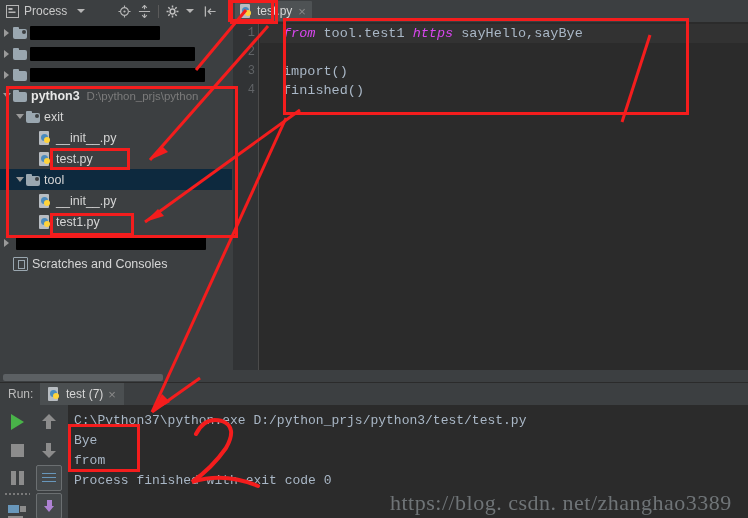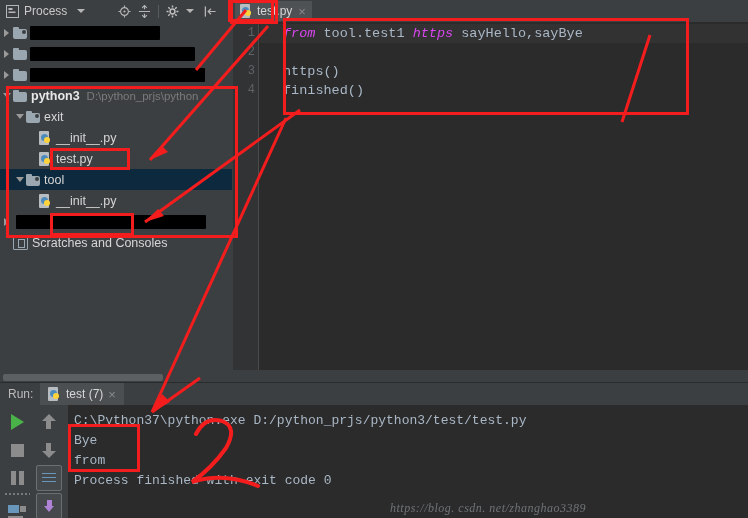--- a/index.html
+++ b/index.html
@@ -142,22 +142,22 @@
   .printer .p2{position:absolute;left:12px;top:1px;width:6px;height:6px;background:#8c8c8c;}
   .printer .p3{position:absolute;left:0;bottom:0;width:15px;height:3px;background:#8c8c8c;}
 
   .console{
     position:absolute;left:68px;top:22px;right:0;bottom:0;background:#2b2b2b;
     font-family:"Liberation Mono", monospace;font-size:13px;line-height:20px;
     color:#a9b7c6;white-space:pre;padding:6px 0 0 6px;box-sizing:border-box;overflow:hidden;
   }
   .watermark{
     position:absolute;left:390px;bottom:2px;
-    font-family:"Liberation Serif", serif;font-size:12px;color:#6f7477;letter-spacing:.5px;
-    white-space:nowrap;pointer-events:none;font-style:italic;
+    font-family:"Liberation Serif", serif;font-size:22px;color:#6f7477;letter-spacing:.5px;
+    white-space:nowrap;pointer-events:none;
   }
 
   
   .anno{position:absolute;inset:0;pointer-events:none;}
   .rbox{position:absolute;border:3px solid #f41d1d;box-sizing:border-box;}
   .anno svg{position:absolute;inset:0;width:748px;height:518px;}
 </style>
 </head>
 <body>
 
@@ -297,20 +297,30 @@
         <span class="ind2"></span>
         <span class="arrow"></span>
         <span class="pyi">
           <span class="pg"></span>
           <span class="pb"></span>
           <span class="py"></span>
         </span>
         <span class="rowlabel">__init__.py</span>
       </div>
       <div class="row">
+        <span class="ind2"></span>
+        <span class="arrow"></span>
+        <span class="pyi">
+          <span class="pg"></span>
+          <span class="pb"></span>
+          <span class="py"></span>
+        </span>
+        <span class="rowlabel">test1.py</span>
+      </div>
+      <div class="row">
         <span class="arrow">
           <i></i>
         </span>
         <span class="redact" style="width: 190px;"></span>
       </div>
       <div class="row">
         <span class="arrow"></span>
         <span class="scr"></span>
         <span class="rowlabel">Scratches and Consoles</span>
       </div>
@@ -333,21 +343,21 @@
   </div>
 
   <div class="editor">
     <div class="caret-line" style="top:2px"></div>
     <div class="gutter" id="gutter">
         <div>1</div>
         <div>2</div>
         <div>3</div>
         <div>4</div>
       </div>
-    <div class="code" id="code"><div style="height: 19px;"><span class="kw">from</span><span> tool.test1 </span><span class="kw">https</span><span> sayHello,sayBye</span></div><div style="height: 19px;">&nbsp;</div><div style="height: 19px;"><span>https()</span></div><div style="height: 19px;"><span>finished()</span></div></div>
+    <div class="code" id="code"><div style="height: 19px;"><span class="kw">from</span><span> tool.test1 </span><span class="kw">https</span><span> sayHello,sayBye</span></div><div style="height: 19px;">&nbsp;</div><div style="height: 19px;"><span>import()</span></div><div style="height: 19px;"><span>finished()</span></div></div>
   </div>
 
   <div class="runbar">
     <div class="runhdr">
       <span class="runlbl">Run:</span>
       <div class="runtab">
         <span class="pyi">
             <span class="pg"></span>
             <span class="pb"></span>
             <span class="py"></span>

